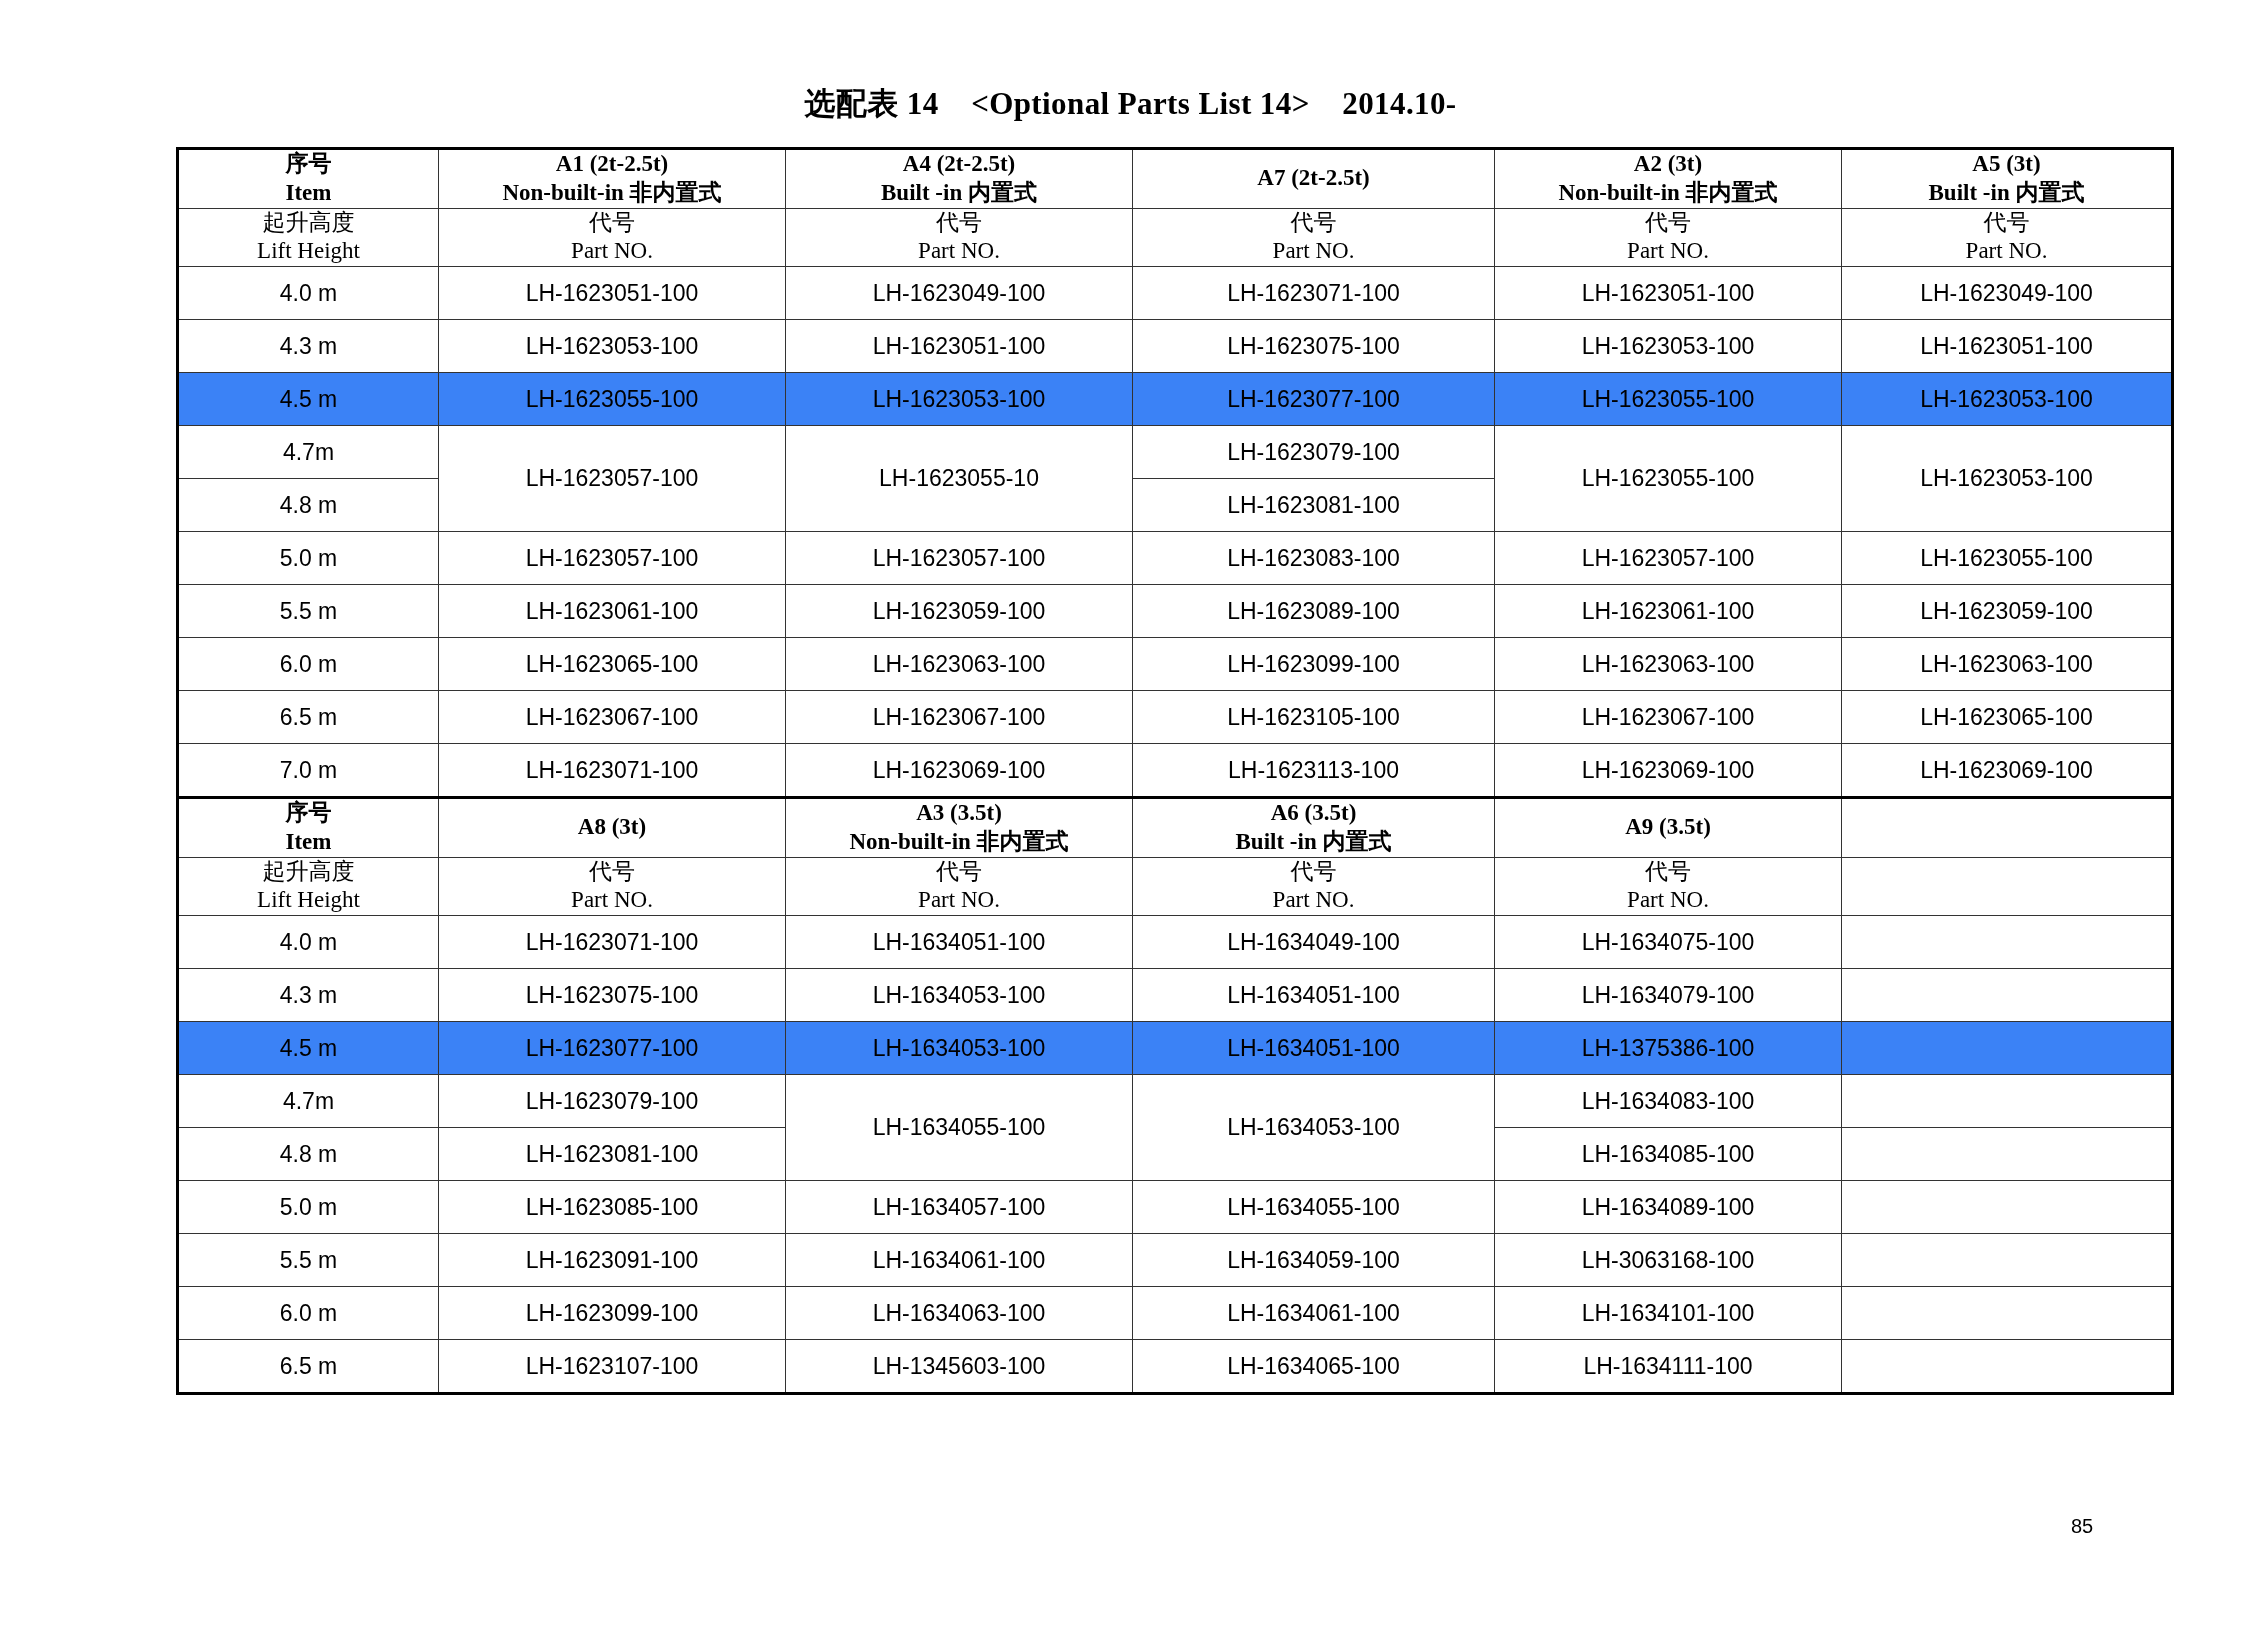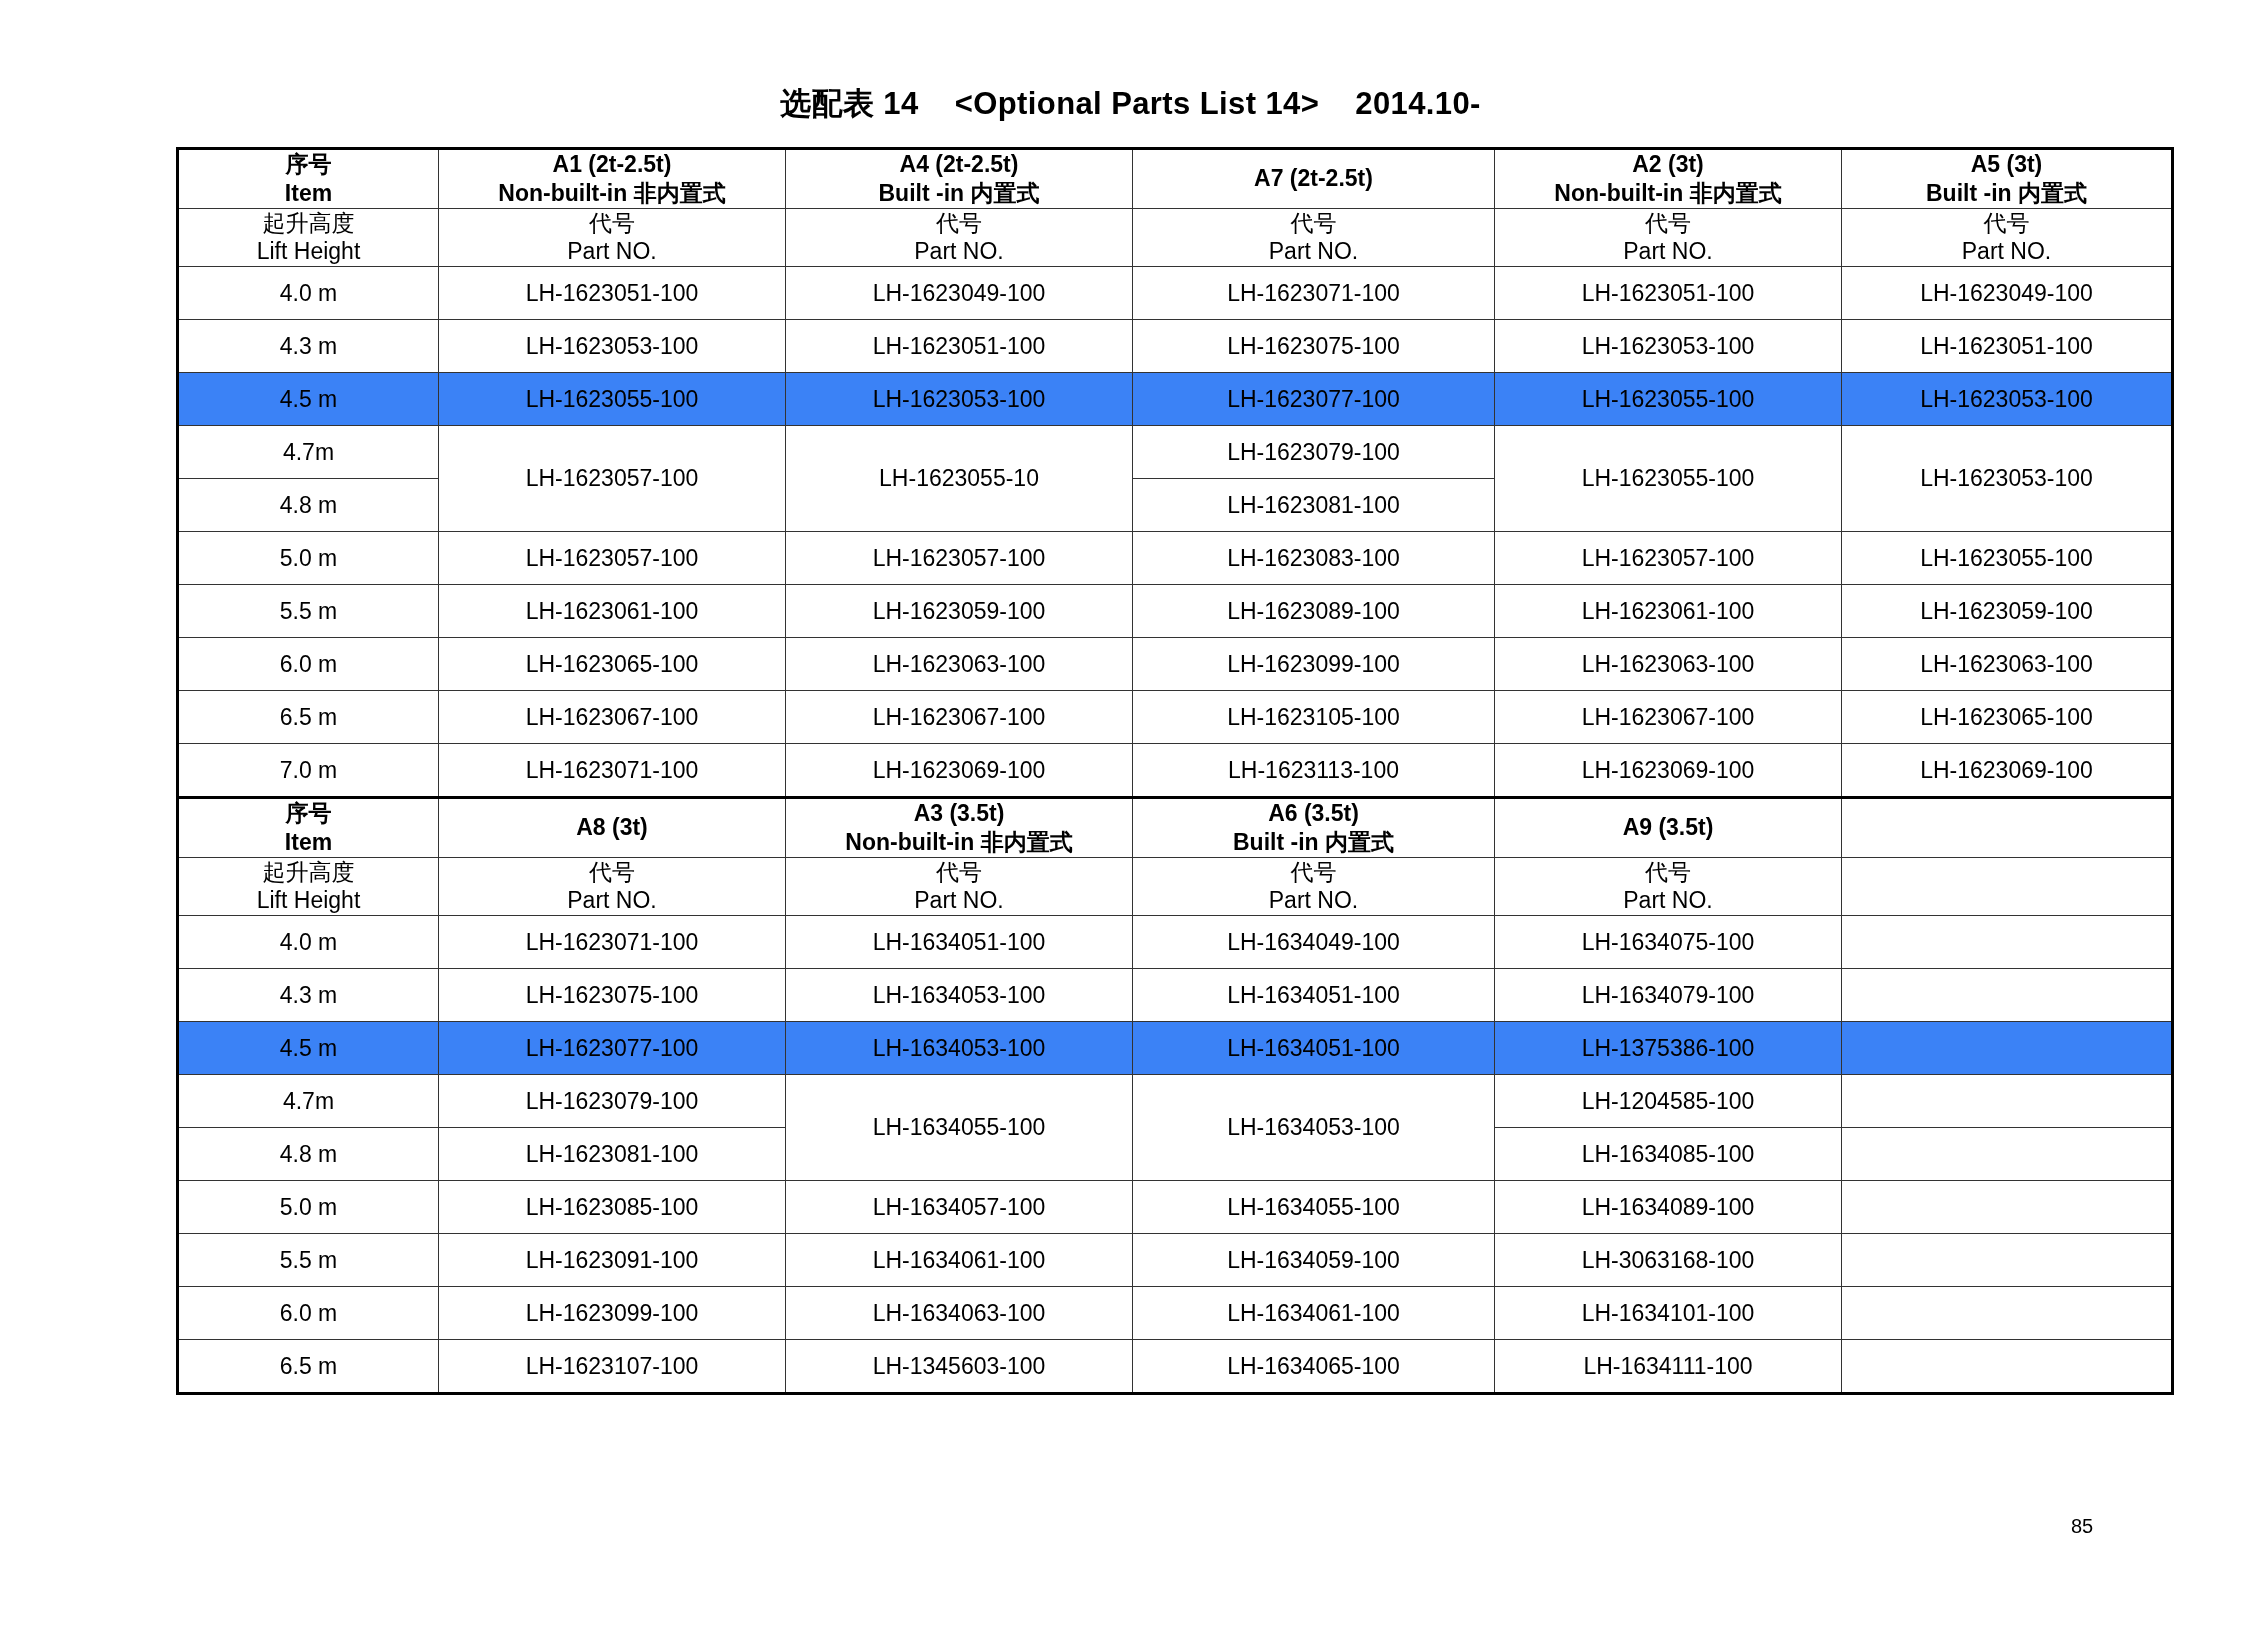--- a/index.html
+++ b/index.html
@@ -83,21 +83,21 @@
   td.tall { height: 107px; }
   td.half { height: 54px; }
 
   .page-number {
     position: absolute;
     top: 1515px;
     left: 2071px;
     font-size: 20px;
     font-weight: normal;
   }
-  .cjk { font-family: Liberation Sans, sans-serif; }
+  .cjk { font-family: Liberation Serif, serif; }
 </style>
 </head>
 <body>
 
 <div class="page">
 
   <div class="doc-title cjk">选配表 14    &lt;Optional Parts List 14&gt;    2014.10-</div>
 
   <div class="table-wrap">
     <table class="parts">
@@ -309,21 +309,21 @@
           <td>LH-1634053-100</td>
           <td>LH-1634051-100</td>
           <td>LH-1375386-100</td>
           <td class="empty-cell"></td>
         </tr>
         <tr>
           <td class="half">4.7m</td>
           <td class="half">LH-1623079-100</td>
           <td class="tall" rowspan="2">LH-1634055-100</td>
           <td class="tall" rowspan="2">LH-1634053-100</td>
-          <td class="half">LH-1204585-100</td>
+          <td class="half">LH-1634083-100</td>
           <td class="empty-cell"></td>
         </tr>
         <tr>
           <td class="half">4.8 m</td>
           <td class="half">LH-1623081-100</td>
           <td class="half">LH-1634085-100</td>
           <td class="empty-cell"></td>
         </tr>
         <tr>
           <td>5.0 m</td>

